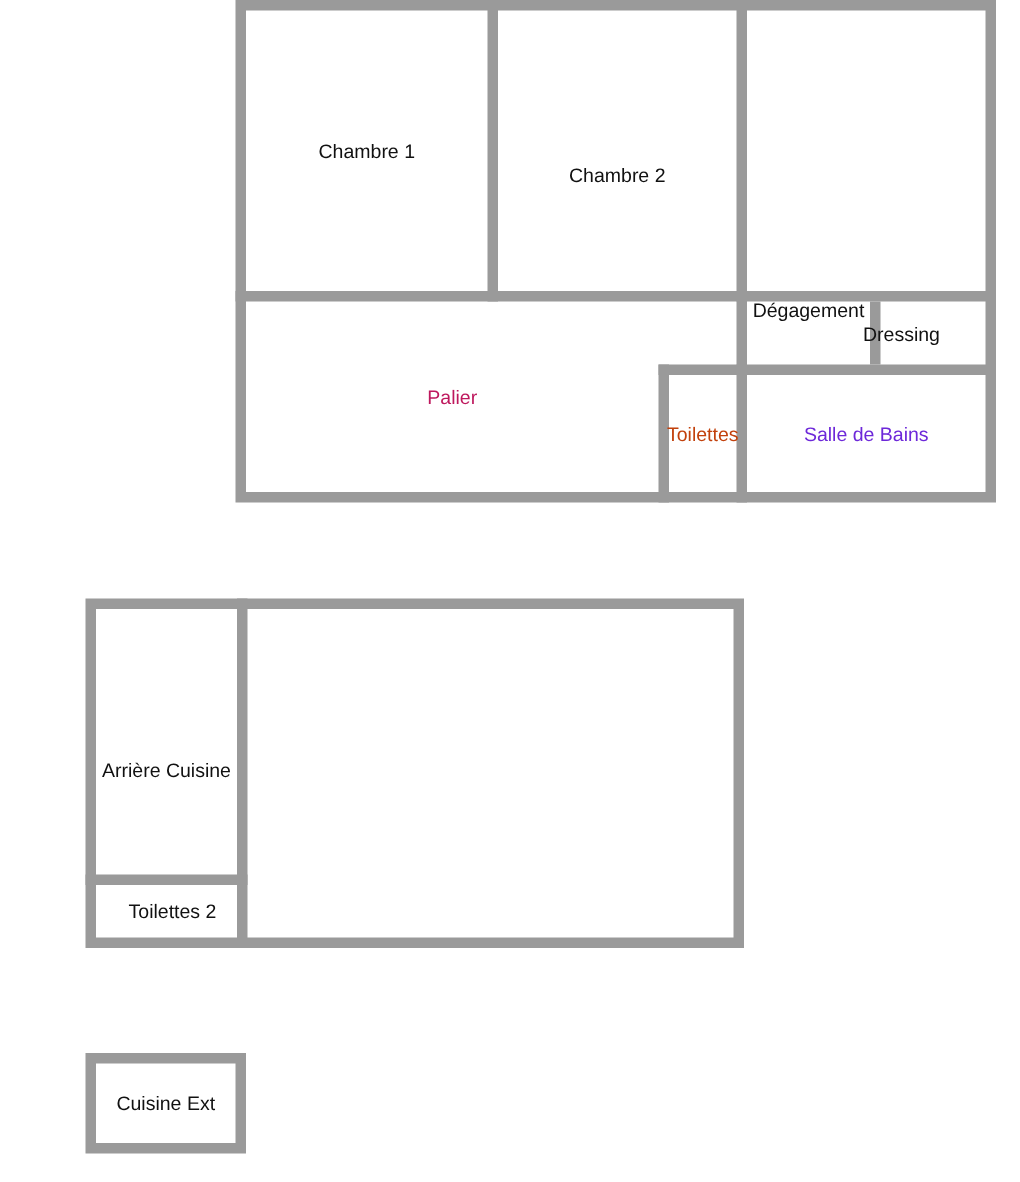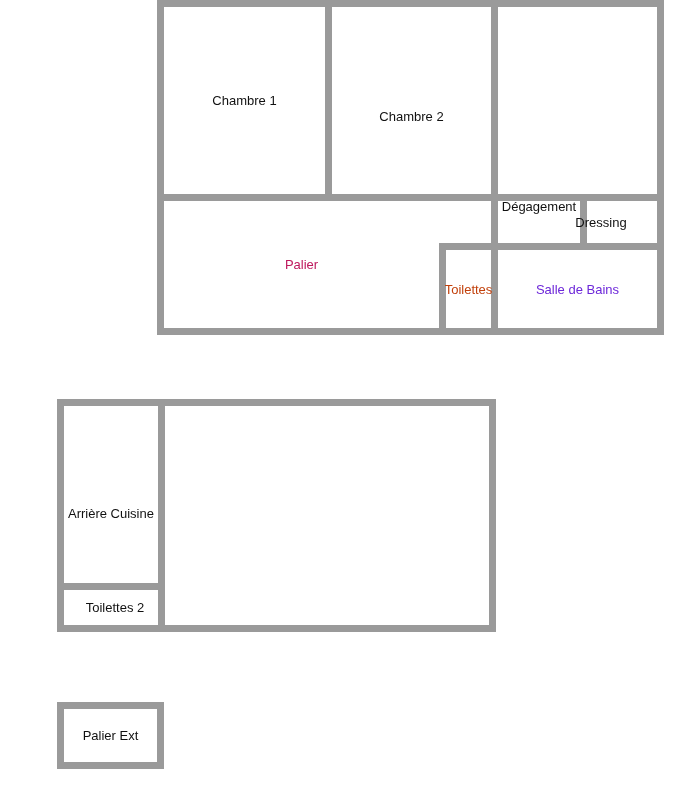--- a/index.html
+++ b/index.html
@@ -85,14 +85,14 @@
     <div class="room-hit" style="left: 446px; top: 250px; width: 45px; height: 78px;"></div>
     <div class="room-label" style="left: 446px; top: 250px; width: 45px; height: 78px; color: #c2410c;">Toilettes</div>
     <div class="room-hit" style="left: 498px; top: 250px; width: 159px; height: 78px;"></div>
     <div class="room-label" style="left: 498px; top: 250px; width: 159px; height: 78px; color: #6d28d9;">Salle de Bains</div>
     <div class="room-hit" style="left: 64px; top: 406px; width: 94px; height: 177px;"></div>
     <div class="room-label" style="left: 64px; top: 406px; width: 94px; height: 138px; color: rgb(17, 17, 17); margin-top: 38px;">Arrière Cuisine</div>
     <div class="room-hit" style="left: 64px; top: 590px; width: 94px; height: 35px;"></div>
     <div class="room-label" style="left: 64px; top: 590px; width: 102px; height: 35px; color: rgb(17, 17, 17);">Toilettes 2</div>
     <div class="room-hit" style="left: 165px; top: 406px; width: 324px; height: 219px;"></div>
     <div class="room-hit" style="left: 64px; top: 709px; width: 93px; height: 53px;"></div>
-    <div class="room-label" style="left: 64px; top: 709px; width: 93px; height: 53px; color: rgb(17, 17, 17);">Palier Ext</div>
+    <div class="room-label" style="left: 64px; top: 709px; width: 93px; height: 53px; color: rgb(17, 17, 17);">Cuisine Ext</div>
   </div>
 
 </body></html>

